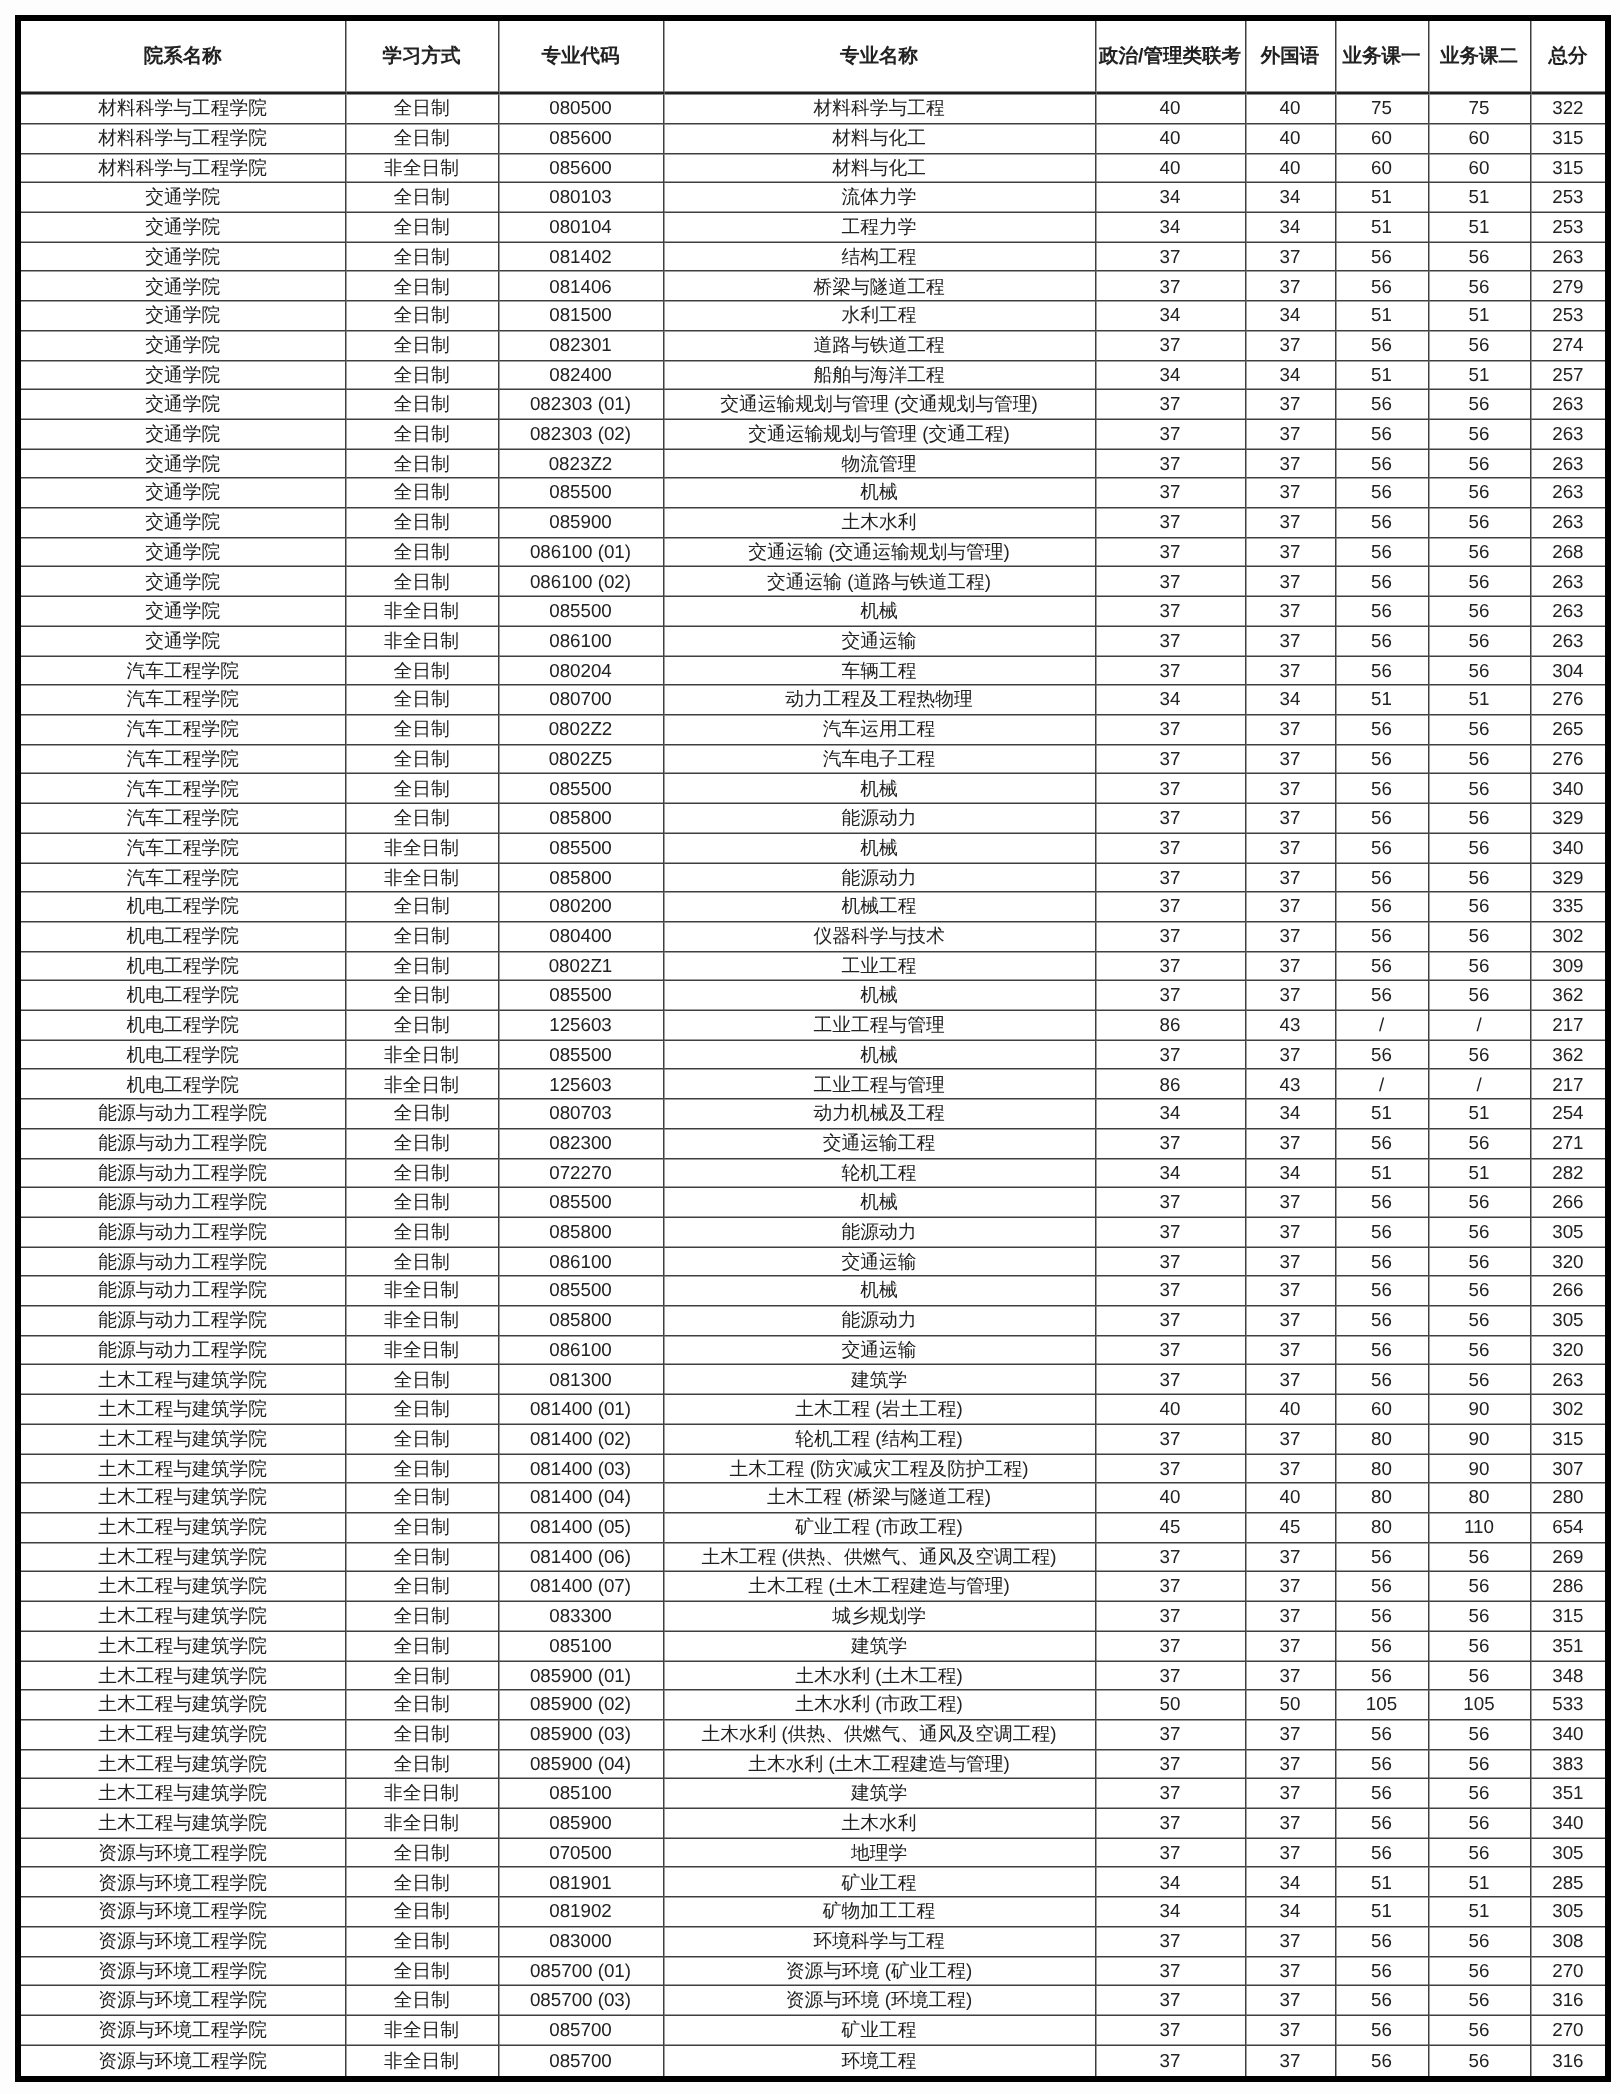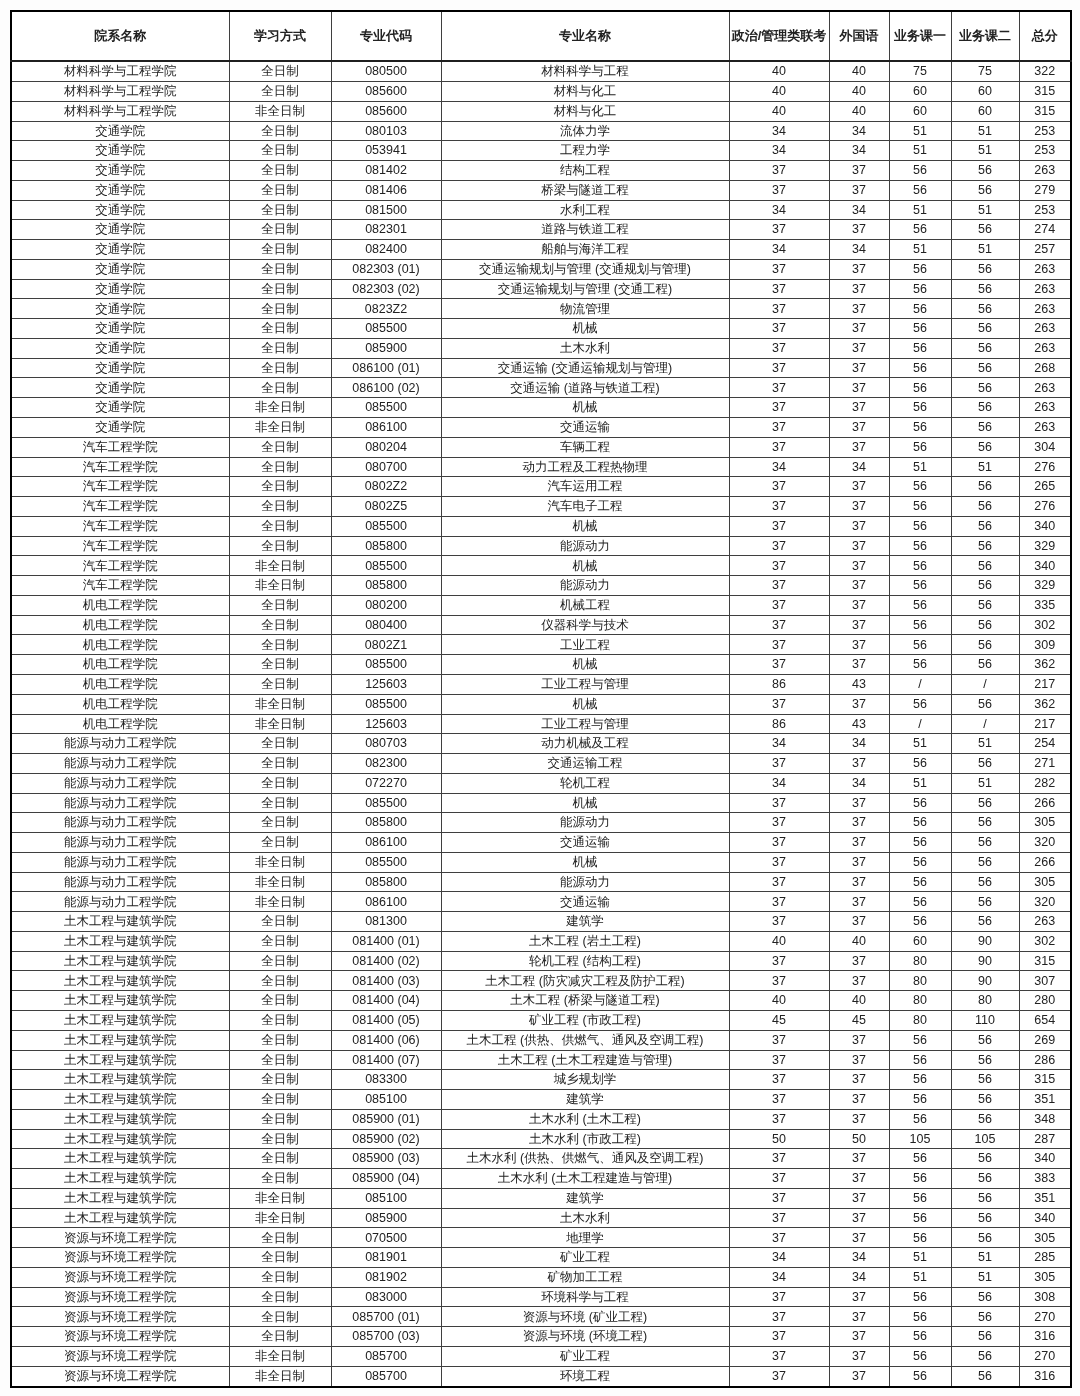--- a/index.html
+++ b/index.html
@@ -13,21 +13,21 @@
     box-sizing: border-box;
     padding: 10px 10px 8px 10px;
     background: #fdfdfd;
     font-family: "Liberation Sans", "DejaVu Sans", sans-serif;
   }
   table.score-table {
     width: 1060px;
     height: 1378px;
     table-layout: fixed;
     border-collapse: collapse;
-    border: 2px solid #000000;
+    border: 4px solid #000000;
     color: #222222;
     background: #ffffff;
   }
   th, td {
     border: 1px solid #3f3f3f;
     text-align: center;
     vertical-align: middle;
     overflow: hidden;
     padding: 0 2px;
     box-sizing: border-box;
@@ -116,21 +116,21 @@
           <td class="c3">流体力学</td>
           <td class="c4">34</td>
           <td class="c5">34</td>
           <td class="c6">51</td>
           <td class="c7">51</td>
           <td class="c8">253</td>
         </tr>
         <tr>
           <td class="c0">交通学院</td>
           <td class="c1">全日制</td>
-          <td class="c2">053941</td>
+          <td class="c2">080104</td>
           <td class="c3">工程力学</td>
           <td class="c4">34</td>
           <td class="c5">34</td>
           <td class="c6">51</td>
           <td class="c7">51</td>
           <td class="c8">253</td>
         </tr>
         <tr>
           <td class="c0">交通学院</td>
           <td class="c1">全日制</td>
@@ -672,21 +672,21 @@
         </tr>
         <tr>
           <td class="c0">土木工程与建筑学院</td>
           <td class="c1">全日制</td>
           <td class="c2">085900 (02)</td>
           <td class="c3">土木水利 (市政工程)</td>
           <td class="c4">50</td>
           <td class="c5">50</td>
           <td class="c6">105</td>
           <td class="c7">105</td>
-          <td class="c8">287</td>
+          <td class="c8">533</td>
         </tr>
         <tr>
           <td class="c0">土木工程与建筑学院</td>
           <td class="c1">全日制</td>
           <td class="c2">085900 (03)</td>
           <td class="c3">土木水利 (供热、供燃气、通风及空调工程)</td>
           <td class="c4">37</td>
           <td class="c5">37</td>
           <td class="c6">56</td>
           <td class="c7">56</td>

